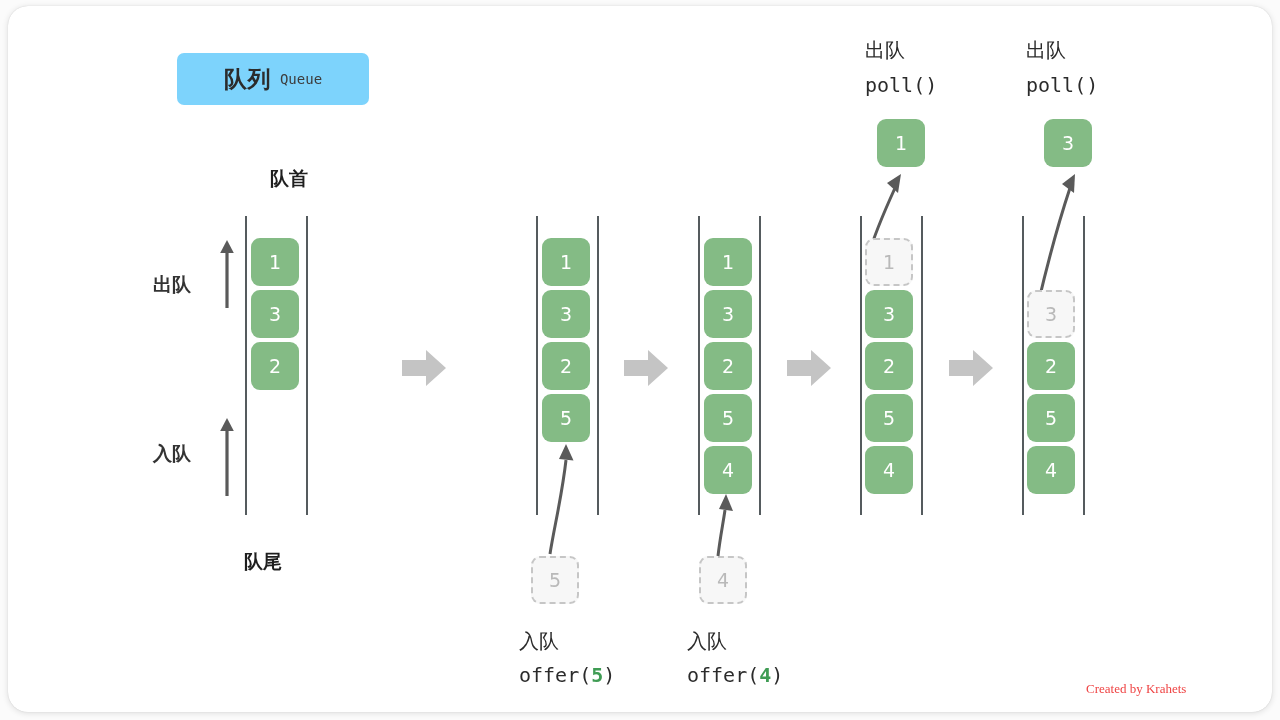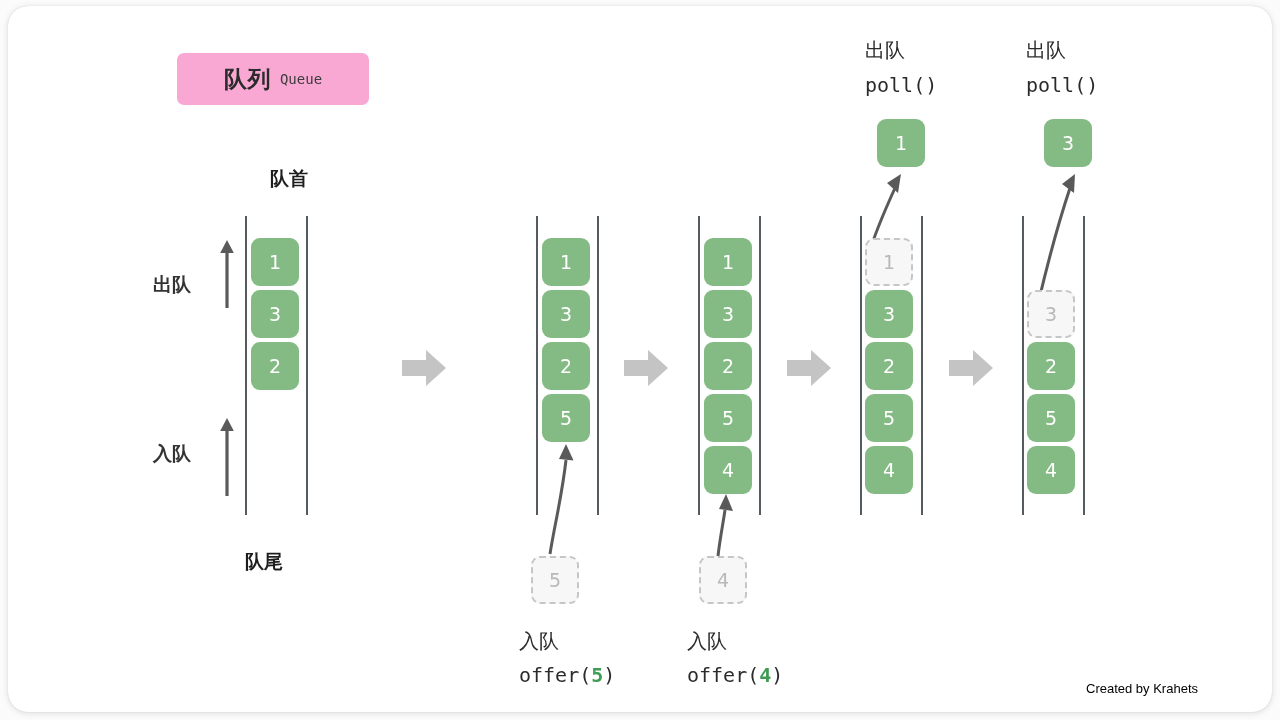--- a/index.html
+++ b/index.html
@@ -26,21 +26,21 @@
     box-shadow: 0 1px 6px rgba(0,0,0,0.13), 0 0 1px rgba(0,0,0,0.18);
   }
 
   
   #title-pill {
     position: absolute;
     left: 169px;
     top: 47px;
     width: 192px;
     height: 52px;
-    background: #f9a8d4;
+    background: #7dd3fc;
     border-radius: 7px;
     display: flex;
     align-items: center;
     justify-content: center;
     gap: 9px;
   }
   #title-pill .cn {
     font-size: 23px;
     font-weight: bold;
     color: #2b2b2b;
@@ -117,39 +117,39 @@
   
   .ind-arrow { position: absolute; color: #5a5a5a; }
 
   
   .motion { position: absolute; overflow: visible; }
 
   #credit {
     position: absolute;
     left: 1078px;
     top: 675px;
-    font-family: Liberation Sans, sans-serif;
+    font-family: Liberation Serif, serif;
     font-size: 13px;
-    color: #000000;
+    color: #ef4444;
     white-space: nowrap;
   }
 </style>
 </head>
 <body>
 
 <div id="canvas">
   <div id="card">
 
     <div id="title-pill">
       <span class="cn">队列</span>
       <span class="en">Queue</span>
     </div>
 
     <div class="abs hdr-cn" style="left:236px; top:160px; width:64px; text-align:right;">队首</div>
-    <div class="abs hdr-cn" style="left:224px; top:543px; width:64px; text-align:center;">队尾</div>
+    <div class="abs hdr-cn" style="left:236px; top:543px; width:64px; text-align:left;">队尾</div>
 
     <div class="abs side-label" style="left:145px; top:266px;">出队</div>
     <svg class="ind-arrow" style="left:208px; top:232px;" width="22" height="72" viewBox="0 0 22 72">
       <line x1="11" y1="70" x2="11" y2="12" stroke="#5a5a5a" stroke-width="3.2"></line>
       <polygon points="11,2 4.2,15 17.8,15" fill="#5a5a5a"></polygon>
     </svg>
 
     <div class="abs side-label" style="left:145px; top:435px;">入队</div>
     <svg class="ind-arrow" style="left:208px; top:410px;" width="22" height="82" viewBox="0 0 22 82">
       <line x1="11" y1="80" x2="11" y2="12" stroke="#5a5a5a" stroke-width="3.2"></line>

